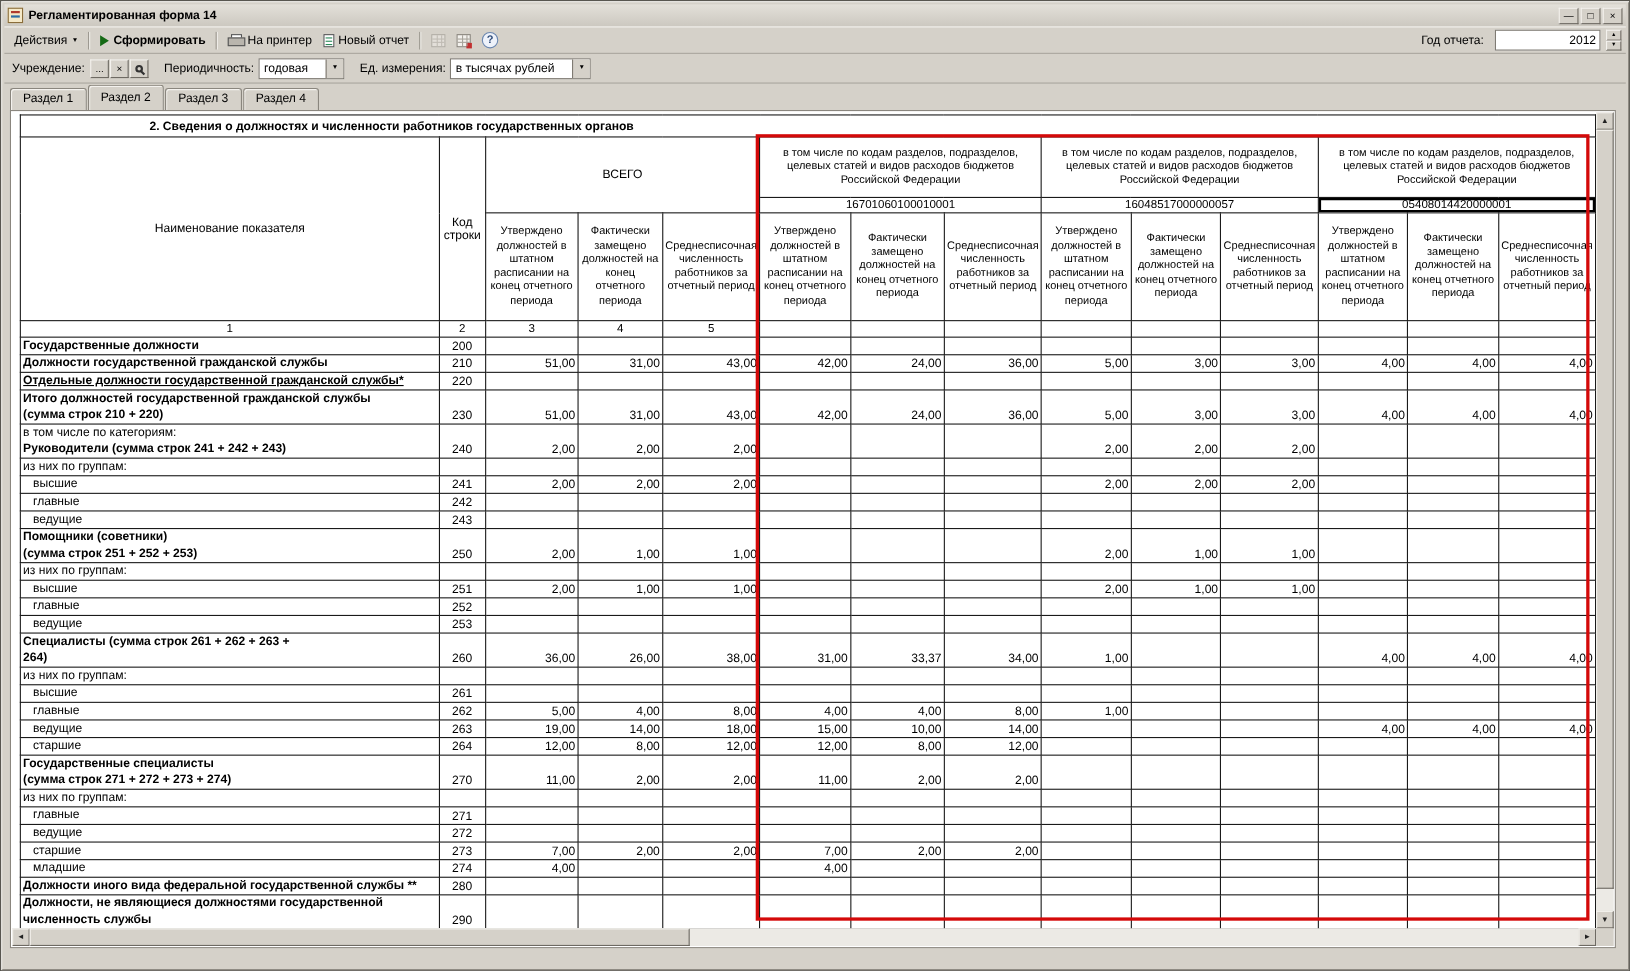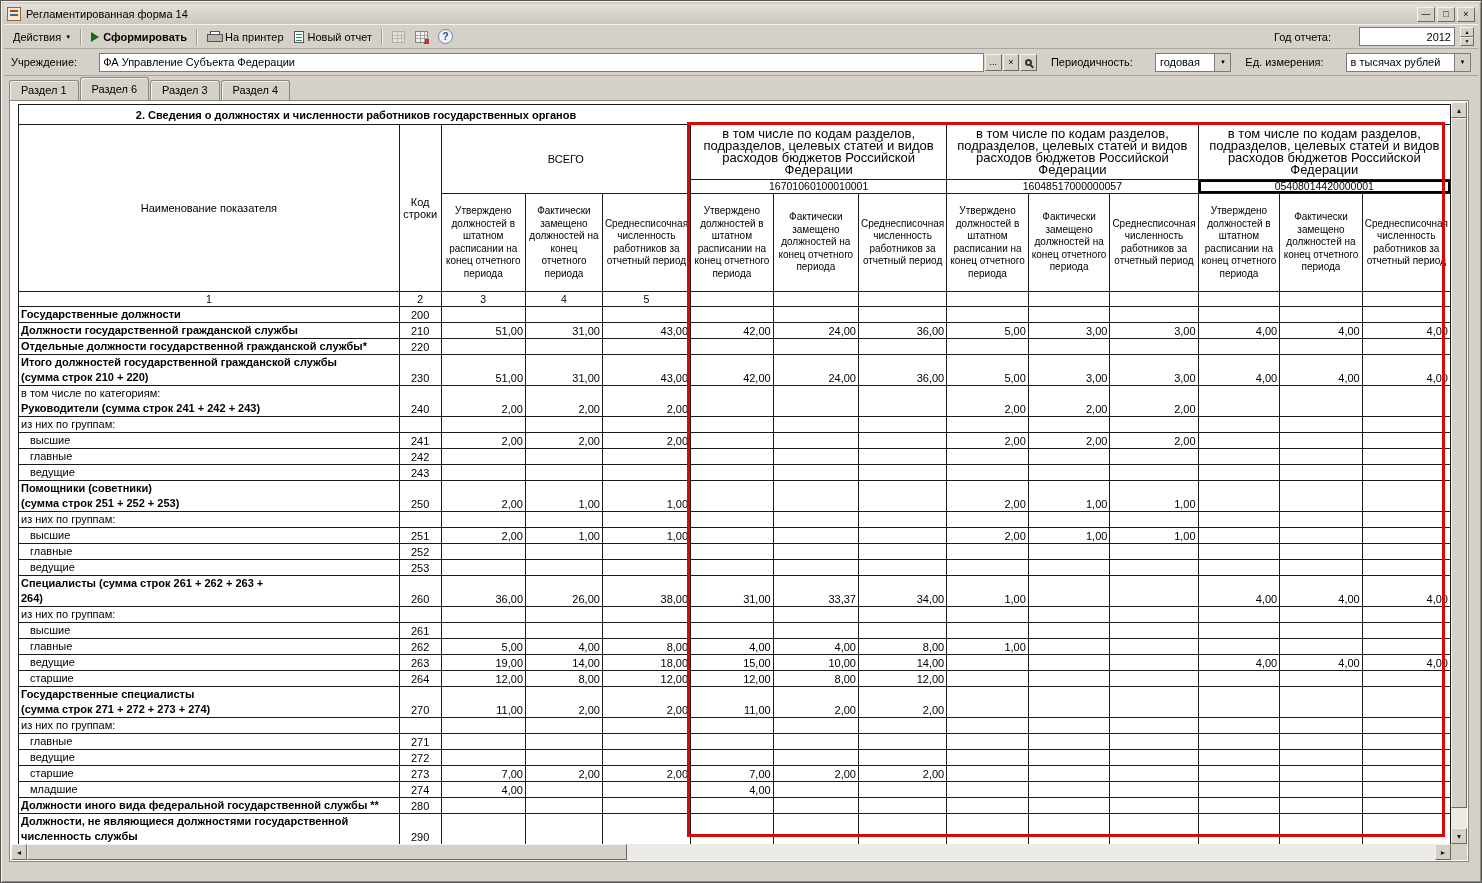--- a/index.html
+++ b/index.html
@@ -2,21 +2,21 @@
 <html><head>
 <meta charset="utf-8">
 <style>
 *{margin:0;padding:0;box-sizing:border-box}
 body{width:1482px;height:883px;font-family:"Liberation Sans","DejaVu Sans",sans-serif;font-size:11px;color:#000;background:#7a7a7a}
 .window{position:relative;width:1482px;height:883px;background:#d5d1c9;border:1px solid #585650;box-shadow:inset 1px 1px 0 #f4f2ee,inset -1px -1px 0 #8f8b83;overflow:hidden}
 
 .titlebar{position:absolute;left:3px;top:3px;right:3px;height:20px;display:flex;align-items:center;gap:5px;padding:0 3px;background:linear-gradient(#e3e0d9,#ccc8c0)}
 .win-icon{width:14px;height:14px;background:#f5e9c8;border:1px solid #8a6d3b;position:relative;flex:0 0 auto}
 .win-icon:after{content:"";position:absolute;left:2px;top:2px;width:8px;height:2px;background:#b03a2e;box-shadow:0 4px 0 #2e6da4}
-.title-text{font-weight:normal}
+.title-text{font-weight:bold}
 .win-btns{margin-left:auto;display:flex;gap:2px}
 .win-btn{width:18px;height:15px;display:flex;align-items:center;justify-content:center;font-size:9px;background:#d5d1c9;border:1px solid;border-color:#f4f2ee #6e6a63 #6e6a63 #f4f2ee}
 
 .toolbar{position:absolute;left:3px;top:23px;right:3px;height:25px;display:flex;align-items:center;padding:0 4px;border-top:1px solid #f4f2ee;border-bottom:1px solid #aaa69e}
 .tbtn{display:flex;align-items:center;gap:4px;padding:2px 5px;white-space:nowrap}
 .tbtn.bold{font-weight:bold}
 .sep{width:0;height:16px;border-left:1px solid #9d9991;border-right:1px solid #f4f2ee;margin:0 4px}
 .arrow-down{font-size:6px;line-height:6px}
 .play{width:0;height:0;border-left:8px solid #156a15;border-top:5px solid transparent;border-bottom:5px solid transparent}
 .printer{width:14px;height:11px;position:relative}
@@ -30,21 +30,21 @@
 .ic-grid .dot{position:absolute;right:-2px;bottom:-2px;width:5px;height:5px;background:#c23030}
 .dim{opacity:.45}
 .help{width:15px;height:15px;border-radius:50%;border:1px solid #6b87b0;color:#2c4a78;display:flex;align-items:center;justify-content:center;font-weight:bold;font-size:10px;background:#eef2fa}
 .year-wrap{margin-left:auto;display:flex;align-items:center;gap:6px}
 .txt{height:19px;border:1px solid #7f7b73;background:#fff;font:inherit;padding:0 3px}
 .year-input{width:96px;text-align:right}
 .spin{display:flex;flex-direction:column;width:14px;height:19px;margin-left:-1px}
 .spin .sb{flex:1;display:flex;align-items:center;justify-content:center;font-size:5px;background:#d5d1c9;border:1px solid;border-color:#f4f2ee #6e6a63 #6e6a63 #f4f2ee}
 
 .filterbar{position:absolute;left:3px;top:48px;right:3px;height:27px;display:flex;align-items:center;padding:0 7px;border-bottom:1px solid #aaa69e}
-.lbl{margin-right:22px;white-space:nowrap}
+.lbl{margin-right:4px;white-space:nowrap}
 .inst-input{width:903px}
 .mini{width:17px;height:17px;display:flex;align-items:center;justify-content:center;font-size:9px;background:#d5d1c9;border:1px solid;border-color:#f4f2ee #6e6a63 #6e6a63 #f4f2ee;margin-left:1px}
 .mag{width:7px;height:7px;border:2px solid #333;border-radius:50%;position:relative}
 .mag:after{content:"";position:absolute;width:5px;height:2px;background:#333;right:-4px;bottom:-3px;transform:rotate(45deg)}
 .combo{display:flex;align-items:center;border:1px solid #7f7b73;background:#fff;height:19px}
 .combo .cval{padding:0 4px;white-space:nowrap;flex:1;overflow:hidden}
 .combo .carr{width:16px;align-self:stretch;background:#d5d1c9;border-left:1px solid #7f7b73;display:flex;align-items:center;justify-content:center;font-size:6px}
 .combo.period{width:78px;margin-right:14px}
 .combo.unit{width:128px}
 
@@ -53,21 +53,21 @@
 .tab.active{height:23px;padding-top:5px;position:relative;z-index:4}
 
 .main-panel{position:absolute;left:8px;top:99px;width:1460px;height:762px;background:#fff;border:1px solid #8a867e;z-index:2}
 .table-area{position:absolute;left:1px;top:1px;right:17px;bottom:17px;overflow:hidden;background:#fff}
 .report{border-collapse:collapse;table-layout:fixed;margin:2px 0 0 7px;background:#fff;font-size:11px}
 .report td,.report th{border:1px solid #1a1a1a;padding:0 2px;overflow:hidden;font-weight:normal;background:#fff}
 .t-title{height:20px;padding:0}
 .t-title-in{width:670px;text-align:center;font-weight:bold}
 .h-main{text-align:center;vertical-align:middle}
 .h-total{text-align:center;vertical-align:middle}
-.h-group{font-size:13px;text-align:center;vertical-align:middle;height:55px;line-height:12px;padding:1px 3px}
+.h-group{font-size:10px;text-align:center;vertical-align:middle;height:55px;line-height:12px;padding:1px 3px}
 .h-code{height:14px;text-align:center;font-size:10.5px;padding:0;line-height:13px}
 .h-code.focused{box-shadow:inset 0 0 0 2px #000}
 .h-sub{font-size:10px;text-align:center;vertical-align:middle;line-height:12.5px;height:98px;overflow-wrap:break-word;padding:1px}
 .h-numc{height:15px;text-align:center;font-size:10.5px;line-height:14px}
 .cell-name{vertical-align:top;padding:0 2px 0 4px}
 .cell-name .ln{line-height:15px;height:15px;white-space:nowrap;overflow:hidden}
 .cell-name .b{font-weight:bold}
 .cell-name .ind{padding-left:9px}
 .cell-code{text-align:center;vertical-align:bottom;line-height:14px}
 .cell-val{text-align:right;vertical-align:bottom;line-height:14px;padding:0 3px}
@@ -134,41 +134,40 @@
       <input class="txt year-input" value="2012" style="">
       <span class="spin">
         <span class="sb">▲</span>
         <span class="sb">▼</span>
       </span>
     </span>
   </div>
 
   <div class="filterbar">
     <span class="lbl">Учреждение:</span>
-    <input class="txt inst-input" value="ФА Управление Субъекта Федерации" style="">
     <span class="mini">...</span>
     <span class="mini">×</span>
     <span class="mini">
         <span class="mag"></span>
       </span>
     <span class="lbl" style="margin-left:14px">Периодичность:</span>
     <span class="combo period">
       <span class="cval">годовая</span>
       <span class="carr">▼</span>
     </span>
     <span class="lbl">Ед. измерения:</span>
     <span class="combo unit">
       <span class="cval">в тысячах рублей</span>
       <span class="carr">▼</span>
     </span>
   </div>
 
   <div class="tabstrip">
       <div class="tab">Раздел 1</div>
-      <div class="tab active">Раздел 6</div>
+      <div class="tab active">Раздел 2</div>
       <div class="tab">Раздел 3</div>
       <div class="tab">Раздел 4</div>
     </div>
 
   <div class="main-panel">
     <div class="table-area">
       <table class="report">
           <colgroup>
             <col style="width: 382px;">
             <col style="width: 42px;">
@@ -266,21 +265,21 @@
               <td class="cell-val bv">24,00</td>
               <td class="cell-val bv">36,00</td>
               <td class="cell-val bv">5,00</td>
               <td class="cell-val bv">3,00</td>
               <td class="cell-val bv">3,00</td>
               <td class="cell-val bv">4,00</td>
               <td class="cell-val bv">4,00</td>
               <td class="cell-val bv">4,00</td>
             </tr>
             <tr style="height: 15px;">
-              <td class="cell-name" style="height: 15px;">
+              <td class="cell-name" style="height: 15px; text-decoration: underline;">
                 <div class="ln b">Отдельные должности государственной гражданской службы*</div>
               </td>
               <td class="cell-code bv">220</td>
               <td class="cell-val bv"></td>
               <td class="cell-val bv"></td>
               <td class="cell-val bv"></td>
               <td class="cell-val bv"></td>
               <td class="cell-val bv"></td>
               <td class="cell-val bv"></td>
               <td class="cell-val bv"></td>

